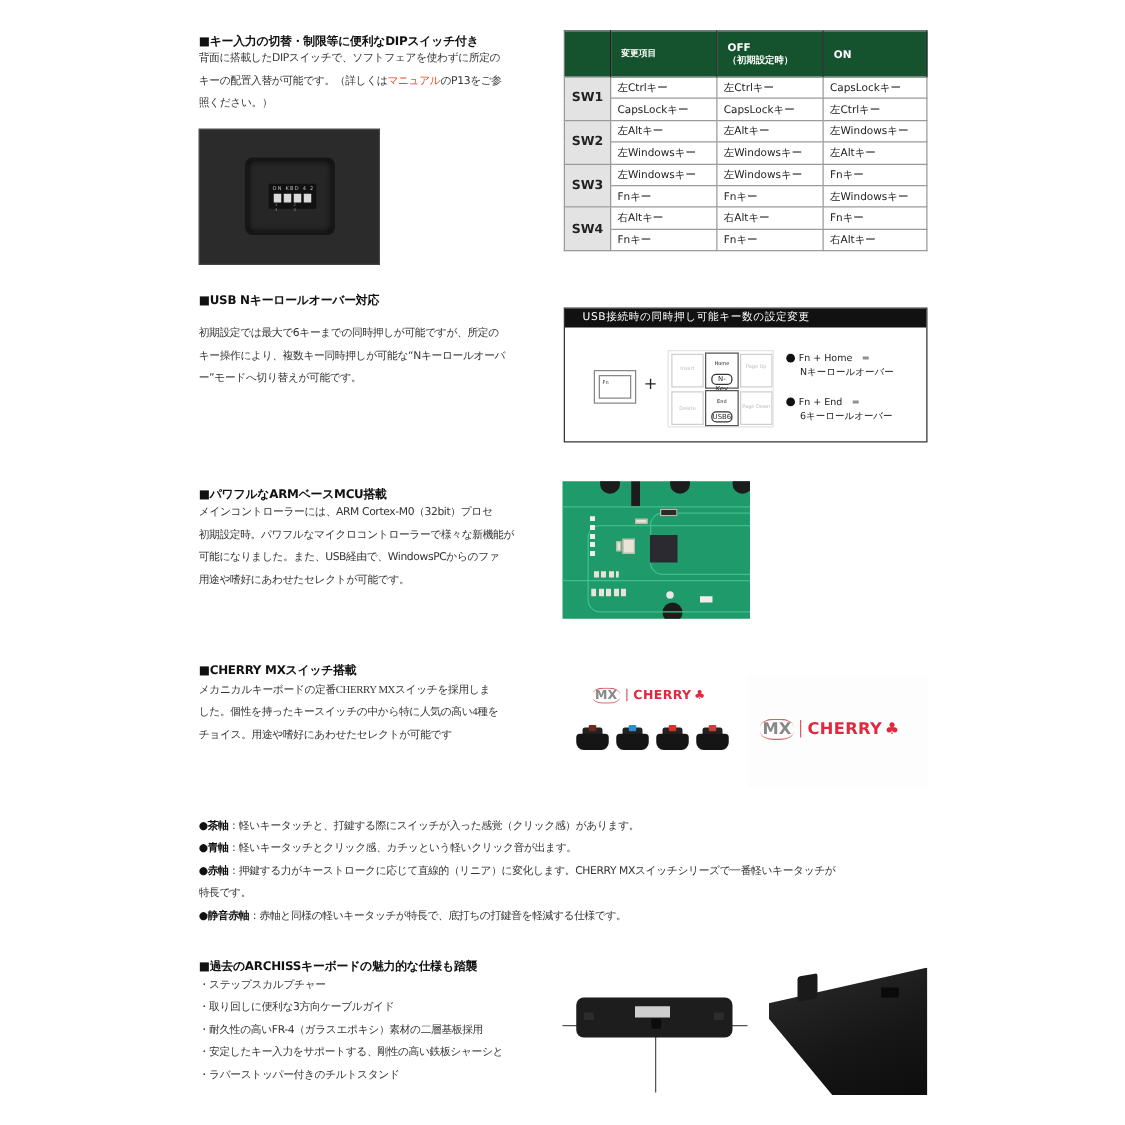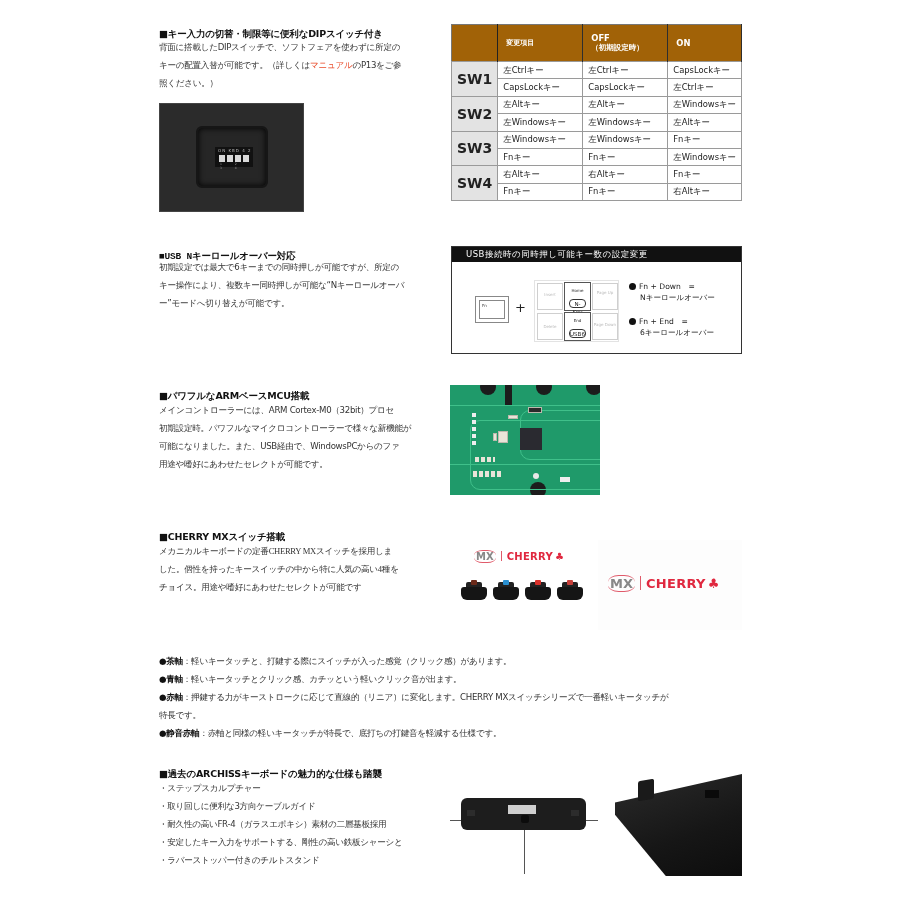--- a/index.html
+++ b/index.html
@@ -13,23 +13,23 @@
   
   .dip-photo { background: #2b2b2b; border: 1px solid #444; }
   .dip-inner { position:absolute; left:36px; top:22px; width:72px; height:62px; border:2px solid #161616; border-radius:6px; background:#262626; box-shadow: inset 0 0 6px #000; }
   .dip-block { position:absolute; left:17px; top:19px; width:38px; height:20px; background:#111; }
   .dip-sw { position:absolute; top:8px; width:6px; height:7px; background:#d9d9d9; }
   .dip-lbl { position:absolute; top:1px; left:3px; font-size:4px; color:#bbb; letter-spacing:1px; }
   .dip-num { position:absolute; top:15px; left:5px; font-size:3px; color:#999; letter-spacing:6px; }
 
   
   table.dip { border-collapse: collapse; font-size: 8.4px; color: #222; }
-  table.dip th { background: #a16207; color: #fff; font-weight: bold; text-align: left; padding: 0 8px; height: 37px; border-right: 1px solid #2e2e2e; line-height: 10px; }
+  table.dip th { background: #14532d; color: #fff; font-weight: bold; text-align: left; padding: 0 8px; height: 37px; border-right: 1px solid #2e2e2e; line-height: 10px; }
   table.dip td { border: 1px solid #9a9a9a; height: 17.4px; padding: 0 5px; white-space: nowrap; }
-  table.dip td.sw { background: #e3e3e3; font-weight: bold; text-align: center; width: 37px; font-size: 14px; }
+  table.dip td.sw { background: #e3e3e3; font-weight: bold; text-align: center; width: 37px; font-size: 10px; }
   table.dip { border: 1px solid #777; }
 
   
   .usb-box { border: 1px solid #333; background: #fff; }
   .usb-head { background: #111; color: #fff; font-size: 8.5px; height: 15px; line-height: 15px; padding-left: 14px; letter-spacing: 0.5px; }
   .key { position:absolute; border:1px solid #cfcfcf; background:#fff; font-size:4px; color:#bbb; text-align:center; }
   .key.hl { border:1px solid #555; color:#222; }
   .key .cap { position:absolute; left:3px; top:3px; right:3px; height:15px; border:1px solid #ddd; }
   .key.hl .cap { border-color:#888; }
   .badge { position:absolute; left:4px; bottom:2px; right:4px; height:9px; border:1px solid #333; border-radius:4px; font-size:5.5px; line-height:8px; color:#222; }
@@ -138,21 +138,21 @@
       <td>Fnキー</td>
     </tr>
     <tr>
       <td>Fnキー</td>
       <td>Fnキー</td>
       <td>右Altキー</td>
     </tr>
   </tbody>
 </table>
 
-<div class="abs section-title" style="left:159px; top:250px;font-family:Liberation Mono, monospace;">■USB Nキーロールオーバー対応</div>
+<div class="abs section-title" style="left:159px; top:234px;">■USB Nキーロールオーバー対応</div>
 <div class="abs body-text" style="left:159px; top:258px; width:290px;">
   <div>初期設定では最大で6キーまでの同時押しが可能ですが、所定の</div>
   <div>キー操作により、複数キー同時押しが可能な“Nキーロールオーバ</div>
   <div>ー”モードへ切り替えが可能です。</div>
 </div>
 
 <div class="abs usb-box" style="left:451px; top:246px; width:291px; height:108px;">
   <div class="usb-head">USB接続時の同時押し可能キー数の設定変更</div>
   <div class="key hl" style="left:23px; top:49px; width:34px; height:27px; border-color:#888;">
     <div class="cap" style="height:19px; text-align:left; padding:2px; font-size:4px; color:#333;">Fn</div>
@@ -174,21 +174,21 @@
       </div>
     <div class="key hl" style="left:29px; top:31px; width:27px; height:29px;">
         <div style="padding-top:5px;">End</div>
         <div class="badge">USB6</div>
       </div>
     <div class="key" style="left:57px; top:32px; width:26px; height:27px;">
         <div style="padding-top:8px;">Page Down</div>
       </div>
   </div>
   <div class="usb-note" style="left:177px; top:34px;">
-    <div><span class="bullet"></span><span>Fn + Down　=</span></div>
+    <div><span class="bullet"></span><span>Fn + Home　=</span></div>
     <div style="padding-left:11px;">Nキーロールオーバー</div>
   </div>
   <div class="usb-note" style="left:177px; top:69px;">
     <div><span class="bullet"></span><span>Fn + End　=</span></div>
     <div style="padding-left:11px;">6キーロールオーバー</div>
   </div>
 </div>
 
 <div class="abs section-title" style="left:159px; top:389px;">■パワフルなARMベースMCU搭載</div>
 <div class="abs body-text" style="left:159px; top:401px; width:290px;">

